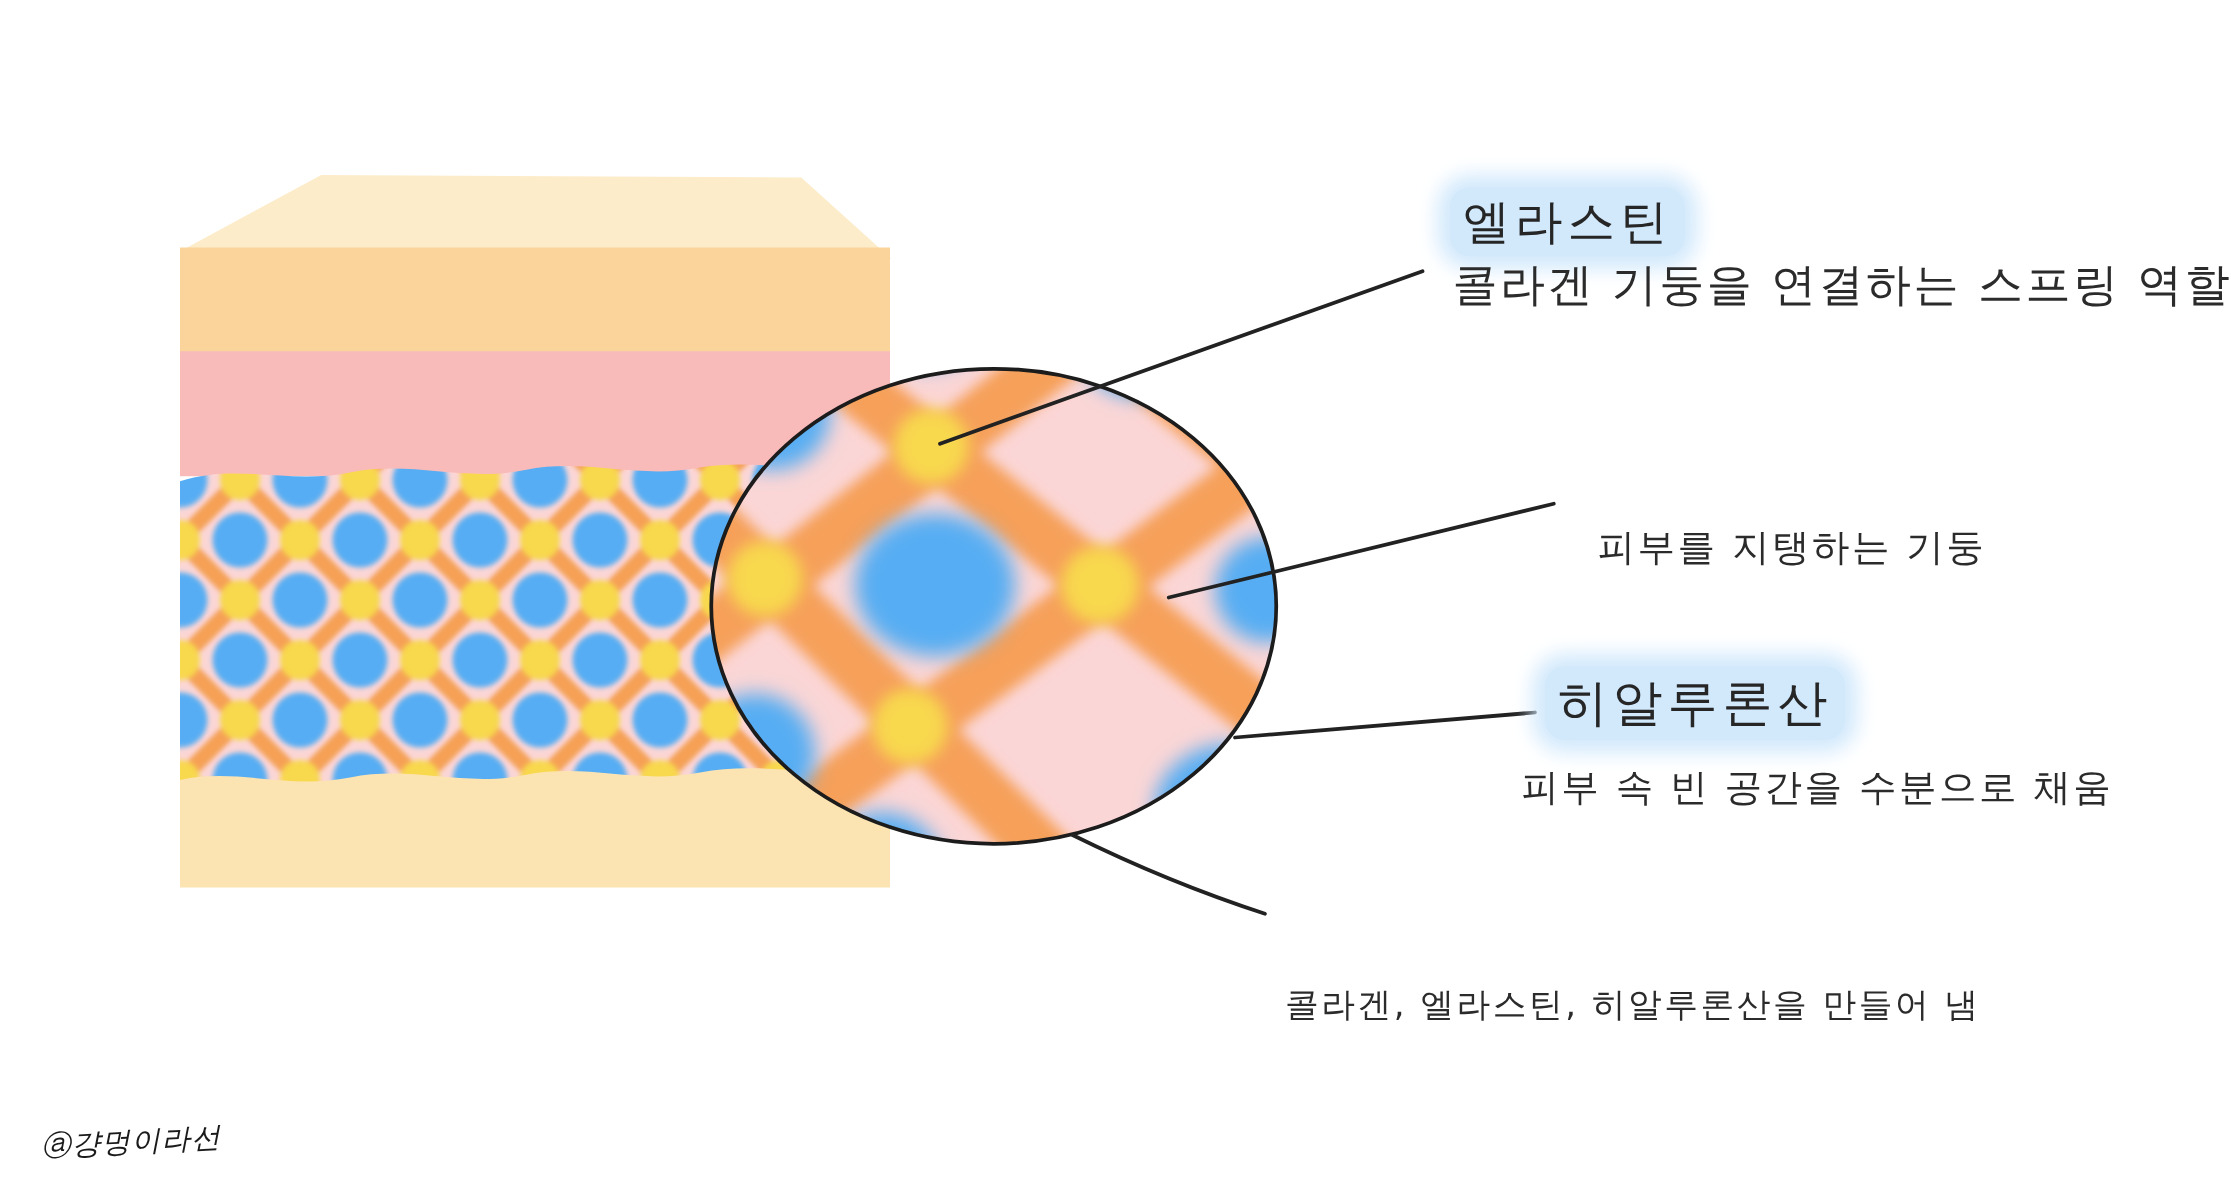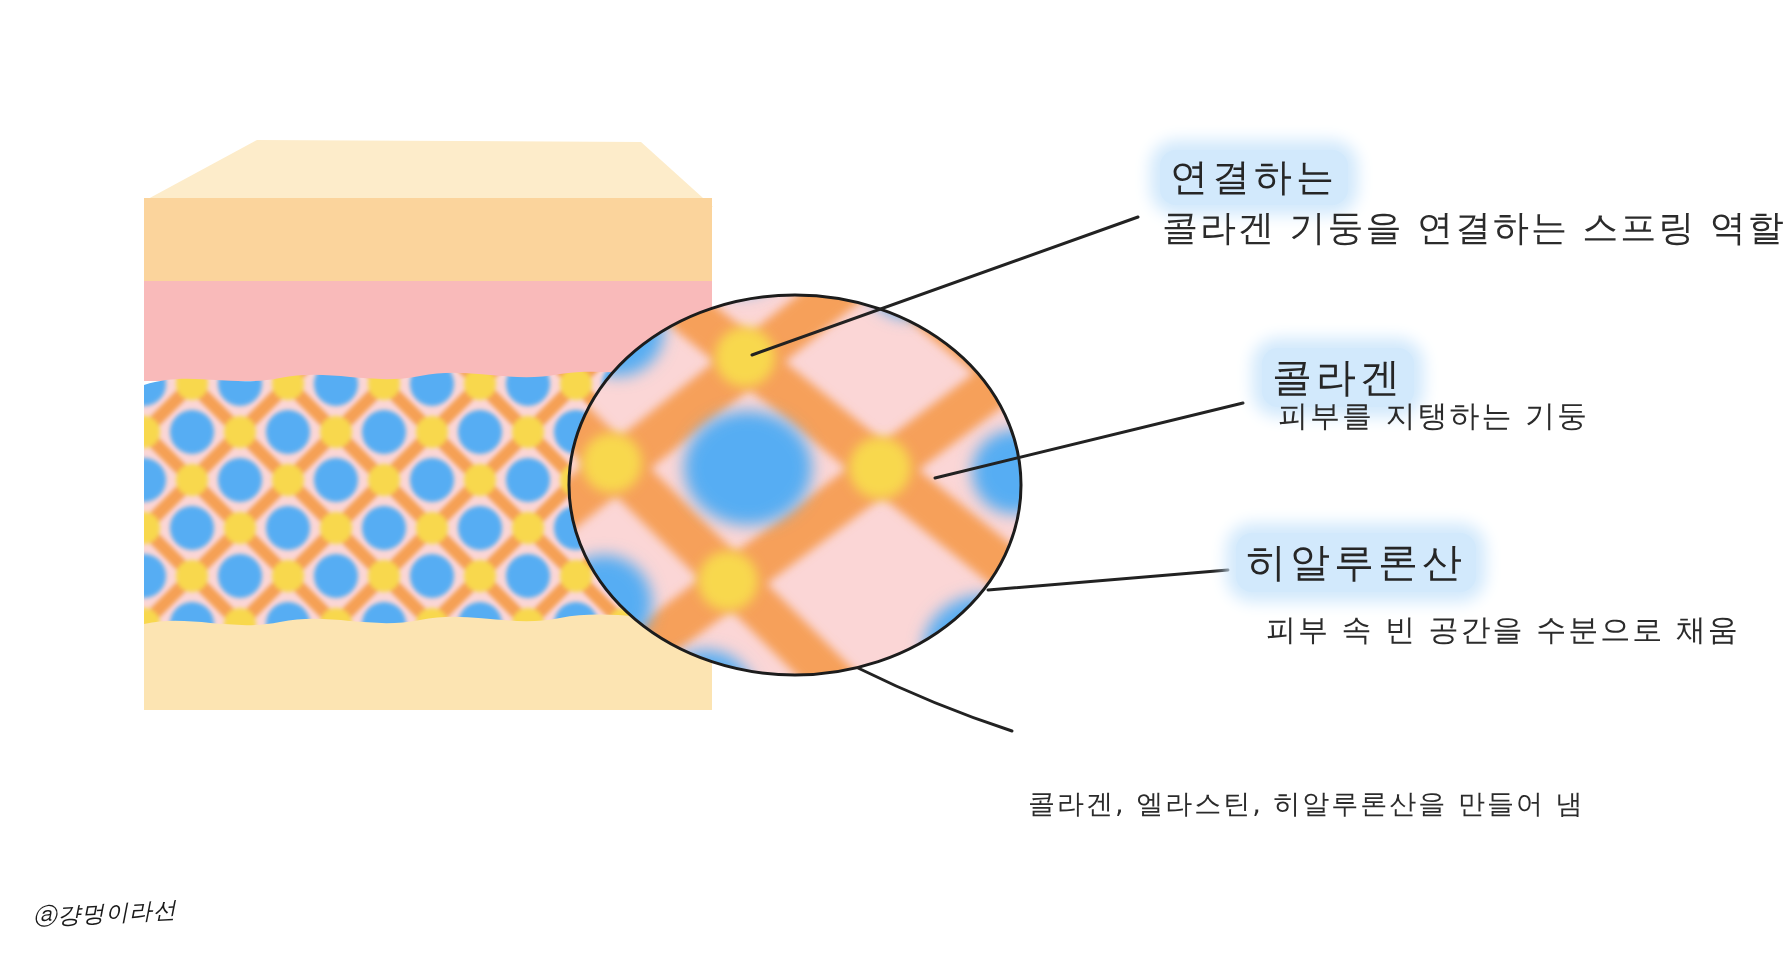--- a/index.html
+++ b/index.html
@@ -119,26 +119,25 @@
     </g>
 
     <g fill="none" stroke-width="3" stroke-linecap="round">
       <path d="M752,355 L1138,217" stroke="#222222"></path>
       <path d="M935,478 L1243,403" stroke="#222222"></path>
       <path d="M988,590 L1228,570" stroke="#222222"></path>
       <path d="M858,668 Q935,706 1012,731" stroke="#222222"></path>
     </g>
   </svg>
 
-  <span class="lbl-title" style="left:1160px;top:150px;">연결하는</span>
+  <span class="lbl-title" style="left:1160px;top:150px;">엘라스틴</span>
   <span class="lbl-desc" style="left:1162px;top:204px;font-size:36px;">콜라겐 기둥을 연결하는 스프링 역할</span>
 
-  <span class="lbl-title" style="left:1262px;top:348px;font-size:40px;">콜라겐</span>
-  <span class="lbl-desc" style="left:1278px;top:396px;text-align:right;">피부를 지탱하는 기둥</span>
+  <span class="lbl-desc" style="left:1278px;top:418px;text-align:right;">피부를 지탱하는 기둥</span>
 
   <span class="lbl-title" style="left:1236px;top:533px;font-size:40px;">히알루론산</span>
-  <span class="lbl-desc" style="left:1266px;top:610px;">피부 속 빈 공간을 수분으로 채움</span>
+  <span class="lbl-desc" style="left:1217px;top:610px;">피부 속 빈 공간을 수분으로 채움</span>
 
   <span class="lbl-desc" style="left:1028px;top:786px;font-size:27px;">콜라겐, 엘라스틴, 히알루론산을 만들어 냄</span>
 
   <div id="signature">ⓐ걍멍이라선</div>
 
 </div>
 
 </body></html>

